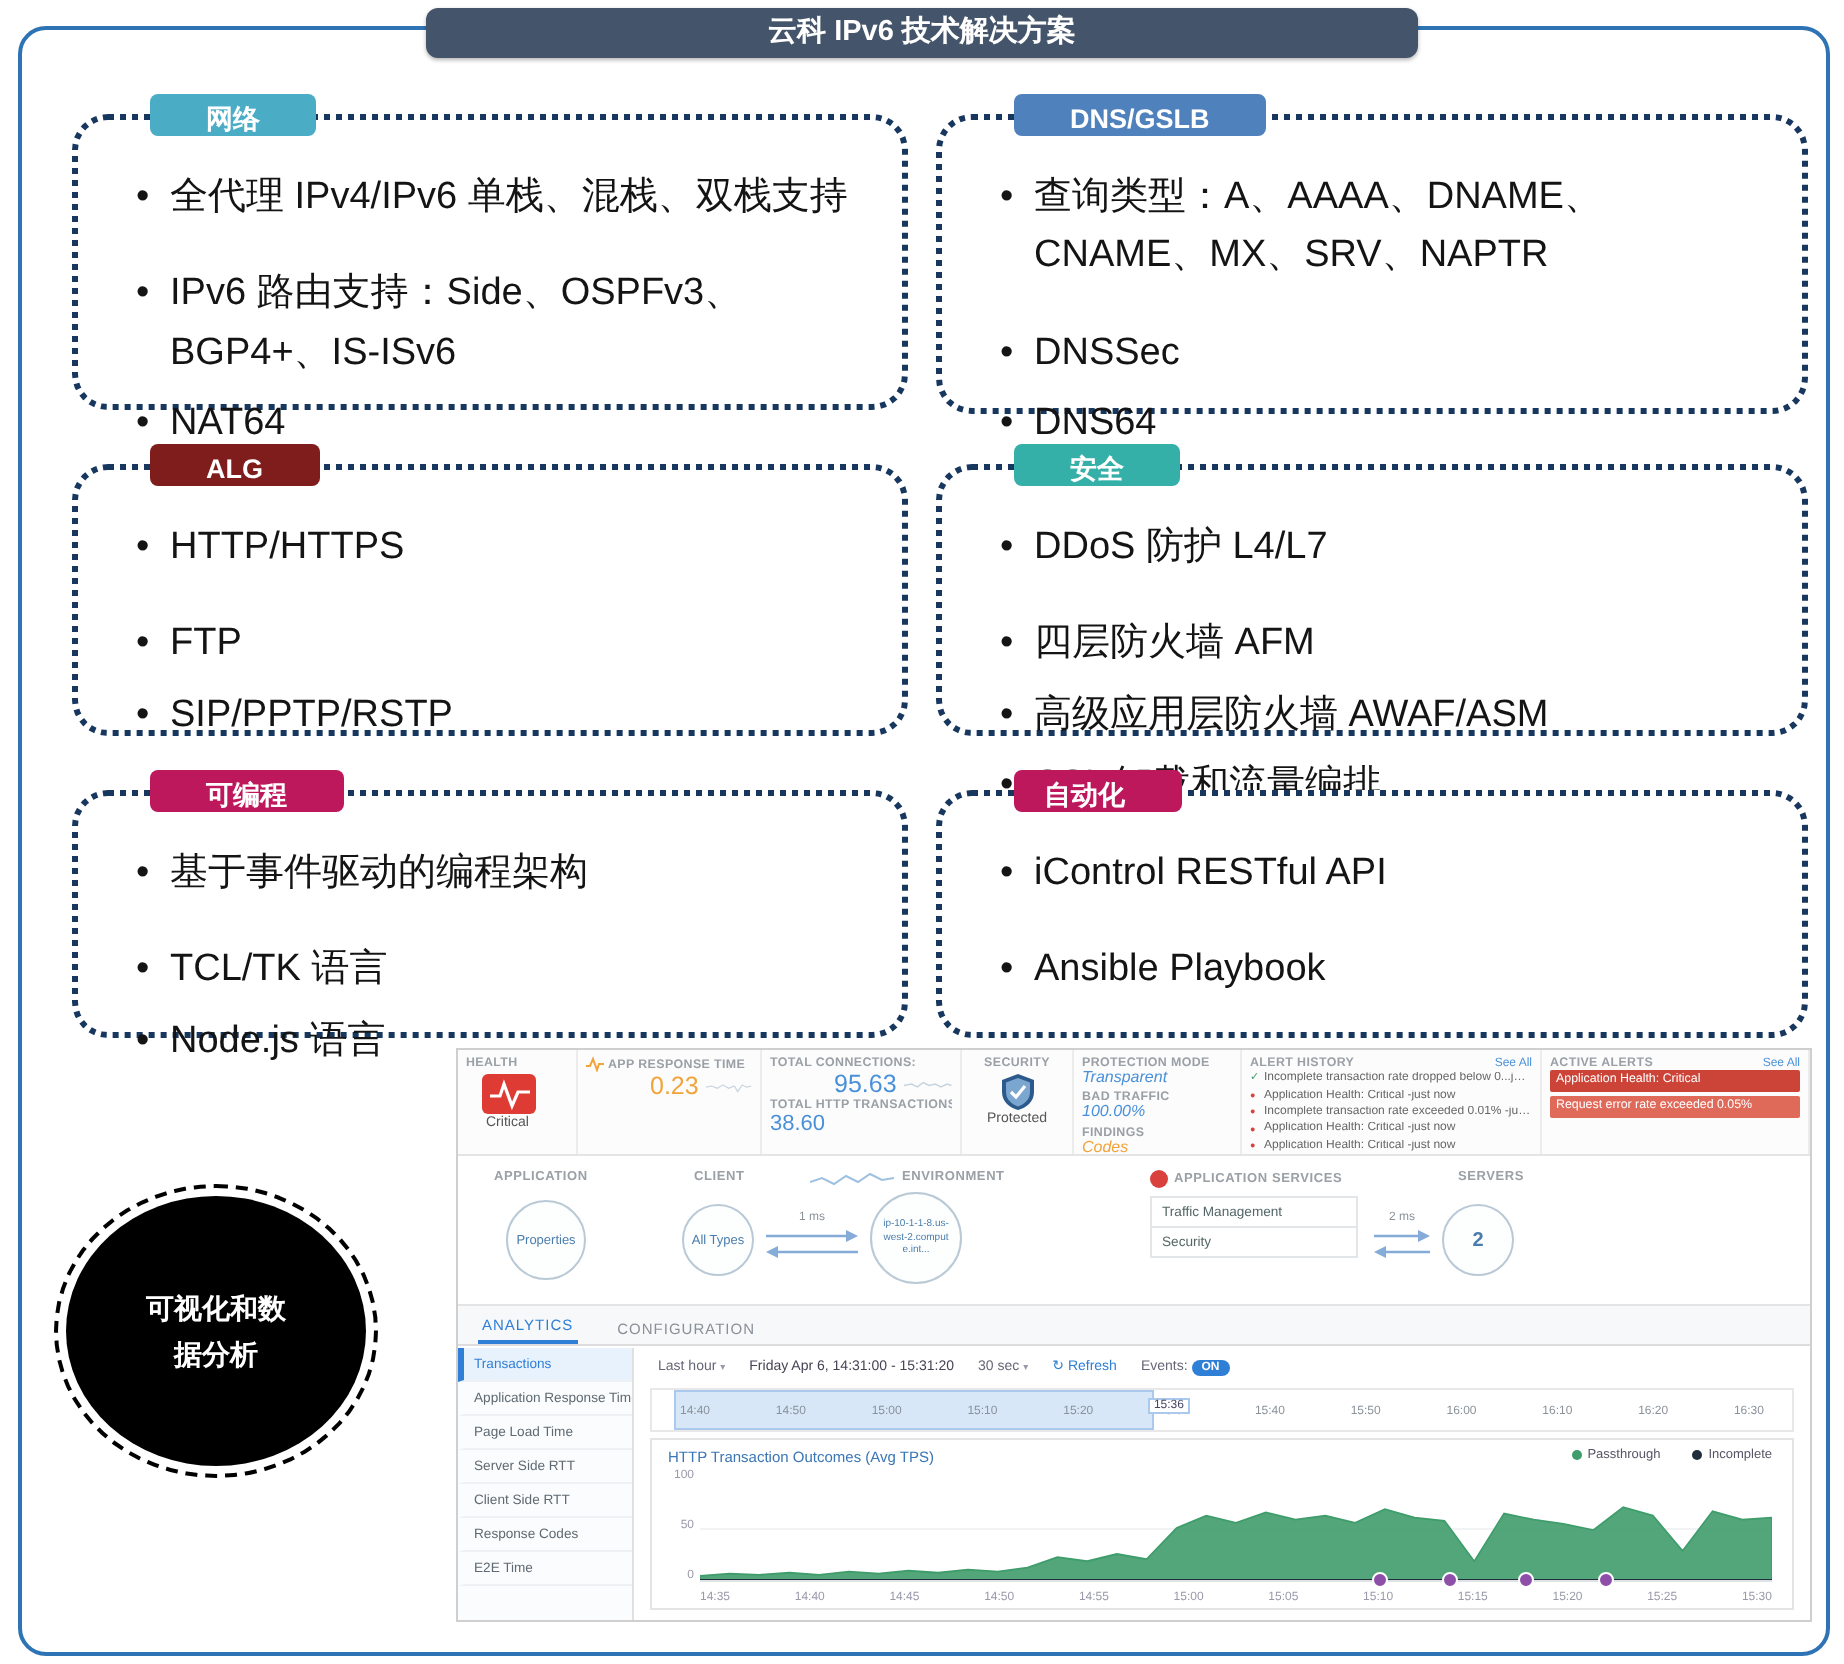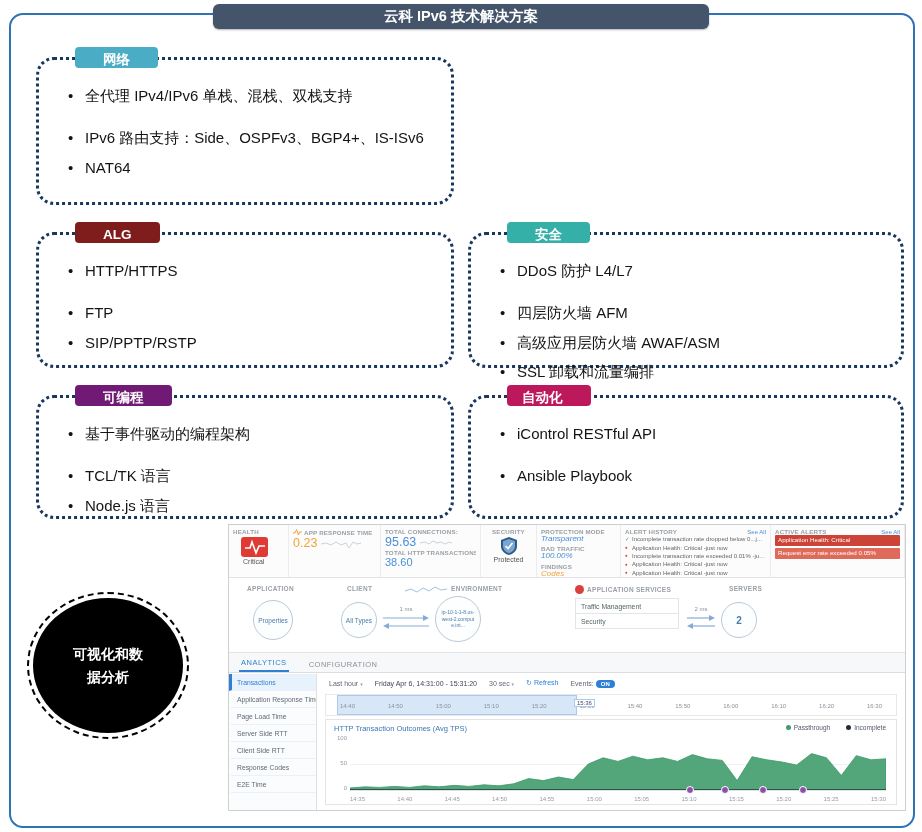--- a/index.html
+++ b/index.html
@@ -24,21 +24,21 @@
   .feature-box {
     position: absolute; border: 3px dotted #17375e; border-radius: 18px; background: #fff;
   }
   .feature-box .tab {
     position: absolute; top: -13px; left: 36px; height: 21px; line-height: 25px;
     padding: 0 28px; color: #fff; font-weight: bold; font-size: 13.5px;
     border-radius: 4px; text-align: center; overflow: hidden; white-space: nowrap;
   }
   .bullets { list-style: none; padding: 24px 18px 8px 24px; }
   .bullets li {
-    position: relative; padding-left: 22px; font-size: 15px; color: #141414;
+    position: relative; padding-left: 22px; font-size: 19px; color: #141414;
     line-height: 1.55; margin-bottom: 6px;
   }
   .bullets li::before { content: "•"; position: absolute; left: 5px; color: #141414; }
   .bullets li:first-child { margin-bottom: 19px; }
 
   
   .viz {
     position: absolute; left: 27px; top: 592px; width: 162px; height: 147px;
     border: 2.5px dashed #000; border-radius: 50%; padding: 4px;
   }
@@ -60,21 +60,21 @@
   .kpi-conn { width: 100px; }
   .kpi-sec { width: 56px; text-align: center; }
   .kpi-prot { width: 84px; }
   .kpi-ah { width: 150px; }
   .kpi-aa { flex: 1; }
   .kpi-label { font-size: 6.2px; color: #9aa0a6; font-weight: bold; letter-spacing: 0.2px; white-space: nowrap; overflow: hidden; }
   .kpi-label-row { display: flex; align-items: center; gap: 2px; }
   .kpi-value { font-size: 12.5px; }
   .kpi-value.orange { color: #f2a33a; }
   .kpi-value.blue { color: #4a90d9; }
-  .val-row { display: flex; align-items: center; gap: 4px; }
+  .val-row { display: flex; align-items: center; gap: 4px; margin-left: 32px; }
   .health-icon {
     width: 27px; height: 20px; background: #dd3b33; border-radius: 3px;
     display: flex; align-items: center; justify-content: center; margin: 2px 0 1px 8px;
   }
   .health-status { font-size: 7px; color: #555; margin-left: 10px; }
   .health-status.center { margin: 0; }
   .shield { display: flex; justify-content: center; margin-top: 1px; }
   .kv { margin-bottom: 1.5px; }
   .kpi-sm { font-size: 8px; line-height: 1.1; font-style: italic; }
   .kpi-sm.blue { color: #4a90d9; }
@@ -171,39 +171,47 @@
   <div class="title-banner">云科 IPv6 技术解决方案</div>
 
   <div class="feature-box" id="box-0" style="left:36px;top:57px;width:418px;height:148px;">
     <div class="tab" style="background: rgb(75, 172, 198);">网络</div>
     <ul class="bullets">
         <li>全代理 IPv4/IPv6 单栈、混栈、双栈支持</li>
         <li>IPv6 路由支持：Side、OSPFv3、BGP4+、IS-ISv6</li>
         <li>NAT64</li>
       </ul>
   </div>
+  <div class="feature-box" id="box-1" style="left:468px;top:57px;width:436px;height:150px;">
+    <div class="tab" style="background: rgb(79, 129, 189);">DNS/GSLB</div>
+    <ul class="bullets">
+        <li>查询类型：A、AAAA、DNAME、CNAME、MX、SRV、NAPTR</li>
+        <li>DNSSec</li>
+        <li>DNS64</li>
+      </ul>
+  </div>
   <div class="feature-box" id="box-2" style="left:36px;top:232px;width:418px;height:136px;">
     <div class="tab" style="background: #7f1d1d;">ALG</div>
     <ul class="bullets">
         <li>HTTP/HTTPS</li>
         <li>FTP</li>
         <li>SIP/PPTP/RSTP</li>
       </ul>
   </div>
   <div class="feature-box" id="box-3" style="left:468px;top:232px;width:436px;height:136px;">
     <div class="tab" style="background: rgb(53, 176, 168);">安全</div>
     <ul class="bullets">
         <li>DDoS 防护 L4/L7</li>
         <li>四层防火墙 AFM</li>
         <li>高级应用层防火墙 AWAF/ASM</li>
         <li>SSL 卸载和流量编排</li>
       </ul>
   </div>
   <div class="feature-box" id="box-4" style="left:36px;top:395px;width:418px;height:124px;">
-    <div class="tab" style="background: #701a75;">可编程</div>
+    <div class="tab" style="background: #be185d;">可编程</div>
     <ul class="bullets">
         <li>基于事件驱动的编程架构</li>
         <li>TCL/TK 语言</li>
         <li>Node.js 语言</li>
       </ul>
   </div>
   <div class="feature-box" id="box-5" style="left:468px;top:395px;width:436px;height:124px;">
     <div class="tab" style="background: #be185d; padding-left: 15px;">自动化</div>
     <ul class="bullets">
         <li>iControl RESTful API</li>

